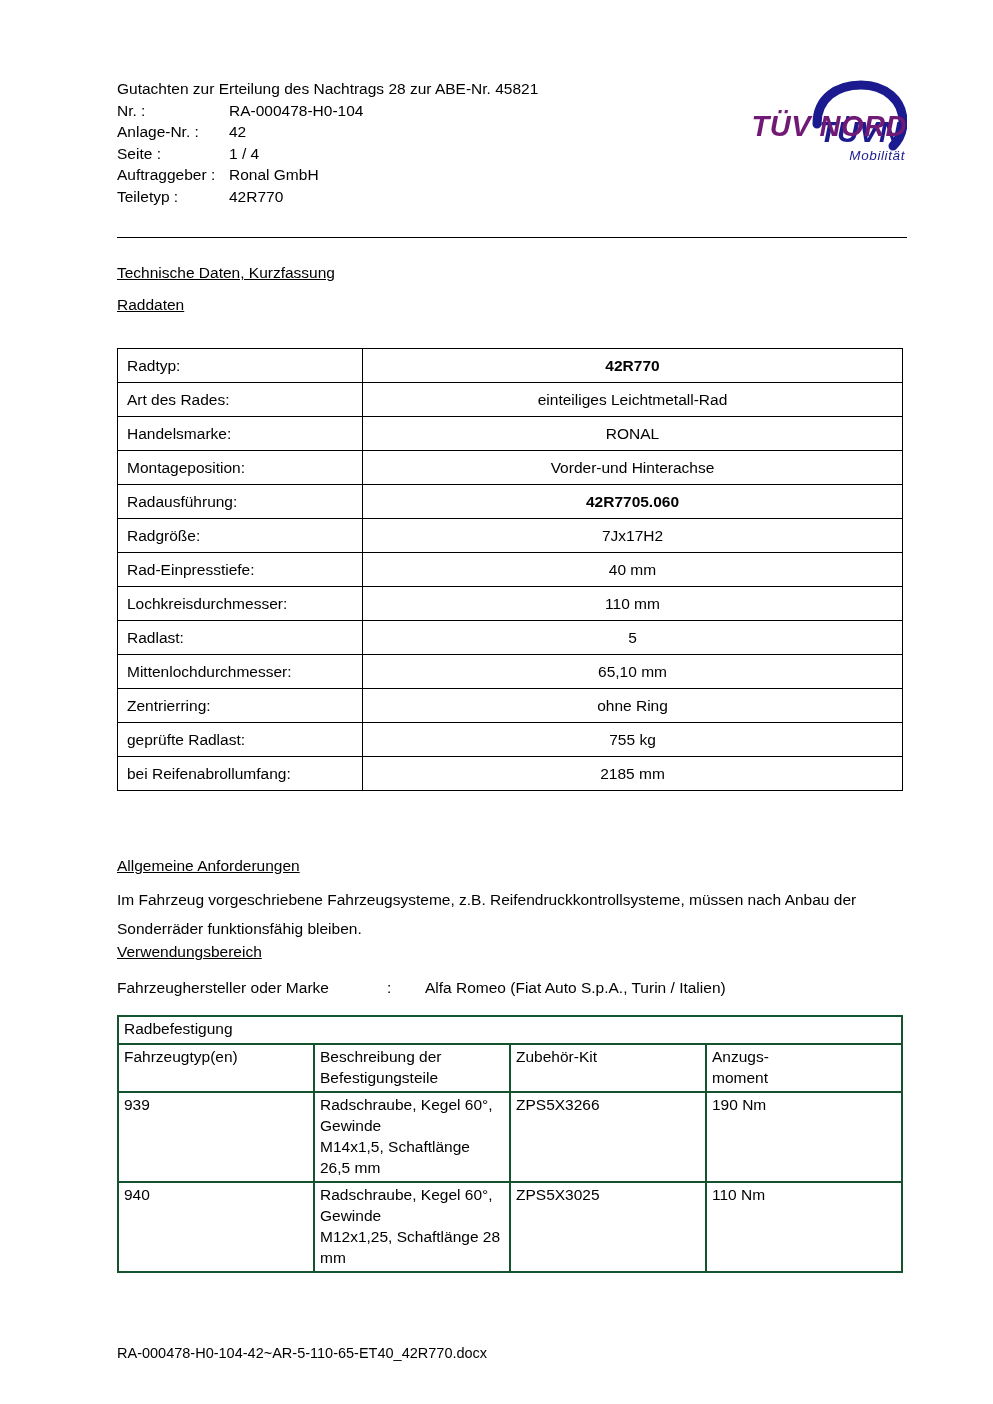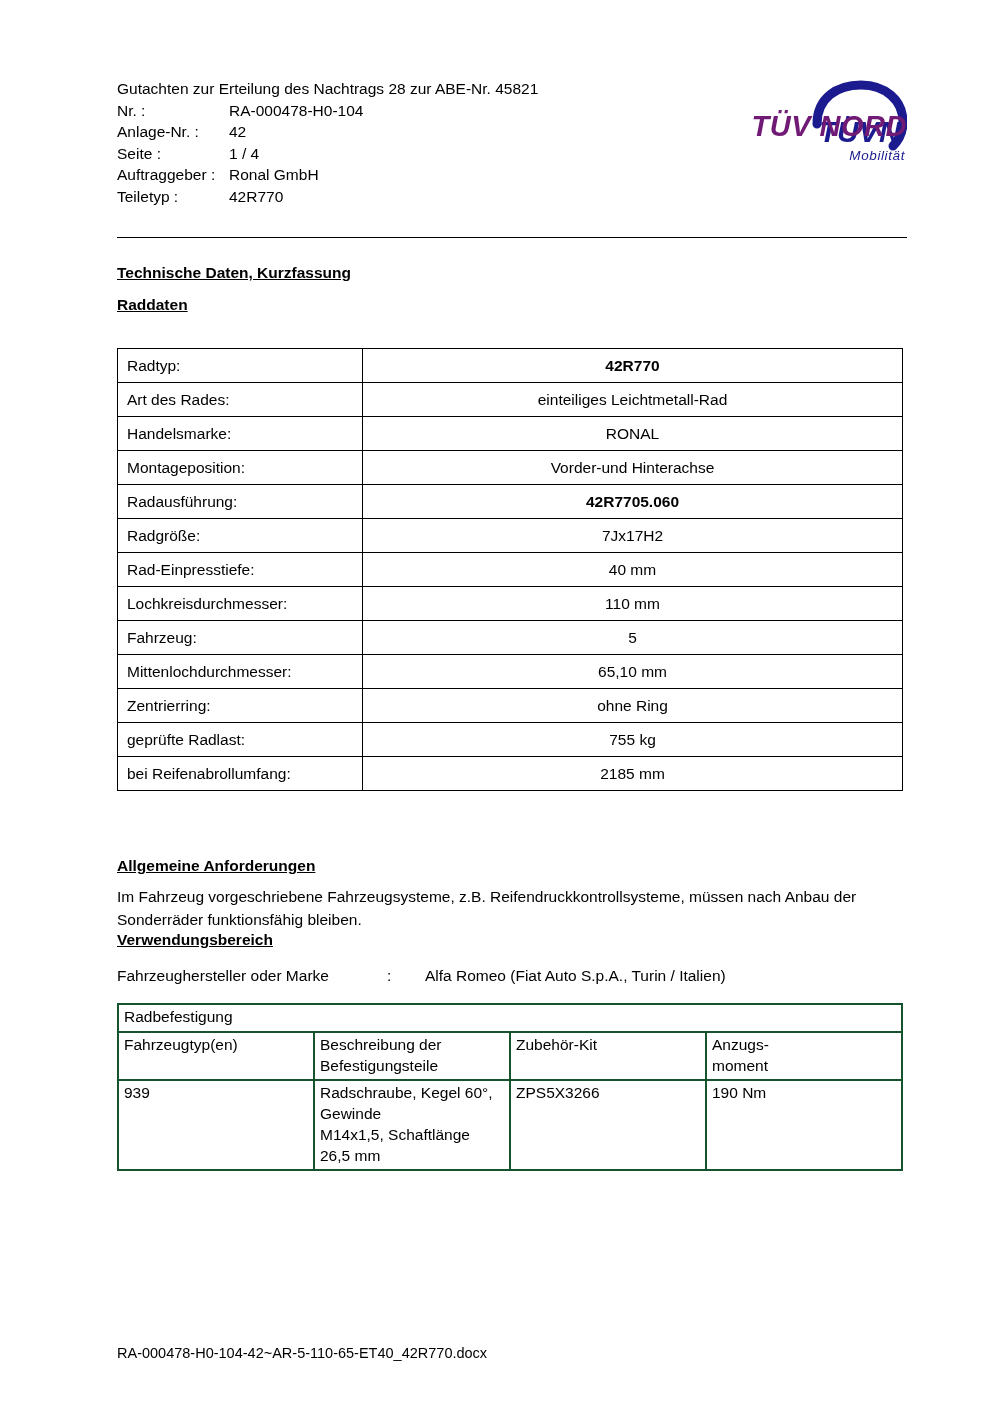--- a/index.html
+++ b/index.html
@@ -72,21 +72,21 @@
 
   .header-rule {
     margin-top: 30px;
     border-bottom: 1.6px solid #000;
     width: 790px;
   }
 
   
   h2.sec {
     font-size: 15.5px;
-    font-weight: bold;
+    font-weight: normal;
     text-decoration: underline;
     margin: 0;
     padding: 0;
   }
   .sp-26 { height: 26px; }
   .sp-14 { height: 14px; }
   .sp-10 { height: 10px; }
   .sp-34 { height: 34px; }
   .sp-48 { height: 48px; }
   .sp-18 { height: 18px; }
@@ -111,21 +111,21 @@
   table.wheel td.v {
     text-align: center;
   }
   table.wheel td.v.b {
     font-weight: bold;
   }
 
   
   p.para {
     font-size: 15.5px;
-    line-height: 23px;
+    line-height: 29px;
     margin: 0;
   }
   .manu-row {
     font-size: 15.5px;
     display: flex;
     margin: 0;
   }
   .manu-row .m-lbl { width: 270px; flex: 0 0 270px; }
   .manu-row .m-colon { width: 38px; flex: 0 0 38px; }
 
@@ -248,21 +248,21 @@
         </tr>
         <tr>
           <td class="k">Rad-Einpresstiefe:</td>
           <td class="v">40 mm</td>
         </tr>
         <tr>
           <td class="k">Lochkreisdurchmesser:</td>
           <td class="v">110 mm</td>
         </tr>
         <tr>
-          <td class="k">Fahrzeug:</td>
+          <td class="k">Radlast:</td>
           <td class="v">5</td>
         </tr>
         <tr>
           <td class="k">Mittenlochdurchmesser:</td>
           <td class="v">65,10 mm</td>
         </tr>
         <tr>
           <td class="k">Zentrierring:</td>
           <td class="v">ohne Ring</td>
         </tr>
@@ -311,20 +311,29 @@
         </tr>
         <tr>
           <td class="c1">939</td>
           <td class="c2">
             <div>Radschraube, Kegel 60°, Gewinde</div>
             <div>M14x1,5, Schaftlänge 26,5 mm</div>
           </td>
           <td class="c3">ZPS5X3266</td>
           <td class="c4">190 Nm</td>
         </tr>
+        <tr>
+          <td class="c1">940</td>
+          <td class="c2">
+            <div>Radschraube, Kegel 60°, Gewinde</div>
+            <div>M12x1,25, Schaftlänge 28 mm</div>
+          </td>
+          <td class="c3">ZPS5X3025</td>
+          <td class="c4">110 Nm</td>
+        </tr>
       </tbody>
     </table>
 
   </div>
 
   <div class="footer">RA-000478-H0-104-42~AR-5-110-65-ET40_42R770.docx</div>
 
 </div>
 
 </body></html>

